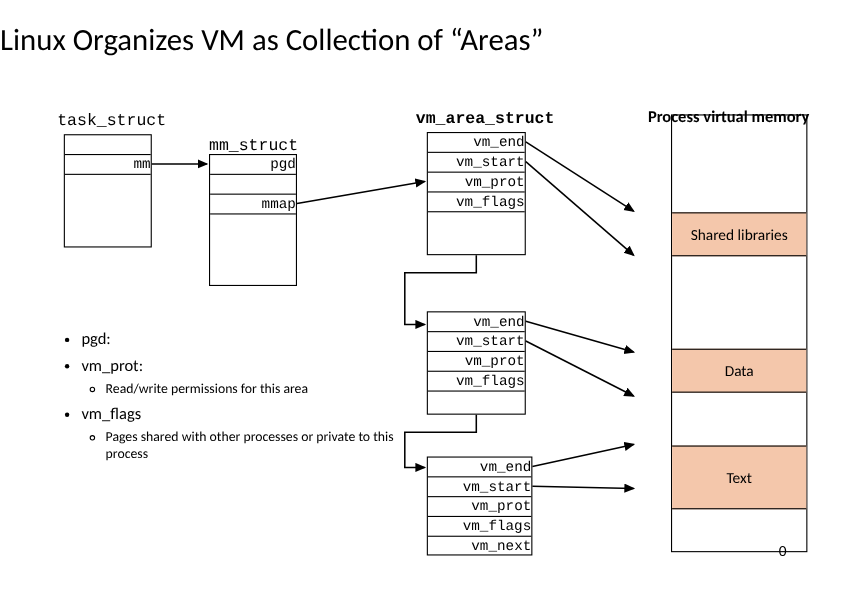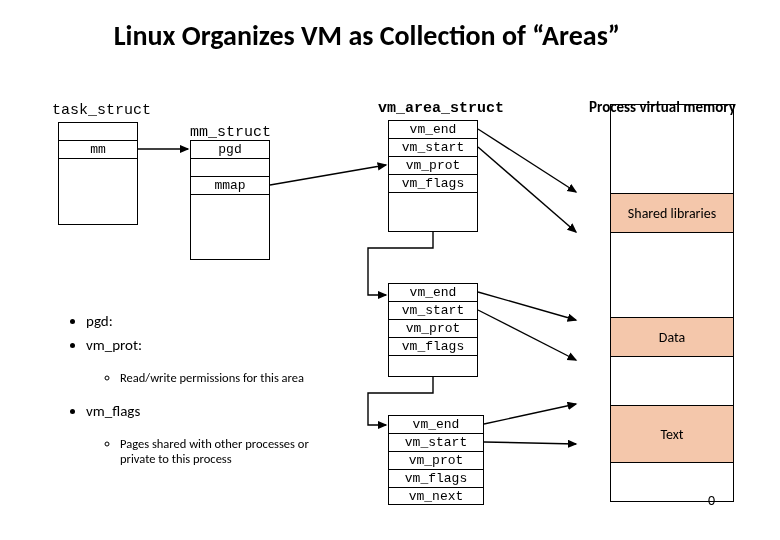--- a/index.html
+++ b/index.html
@@ -11,44 +11,44 @@
     font-family: Calibri, Arial, sans-serif;
     background: #fff;
     position: relative;
     color: #000;
   }
   .title {
     position: absolute;
     top: 18px;
     left: 0;
     width: 620px;
-    text-align: right;
+    text-align: left;
     font-size: 28px;
-    font-weight: 700;
+    font-weight: 400;
   }
   .lbl {
     position: absolute;
     font-size: 15px;
     font-family: Consolas, 'Courier New', monospace;
   }
   .lbl-sans {
     position: absolute;
     font-size: 15px;
     font-weight: 700;
   }
   .box {
     position: absolute;
     border: 1px solid #000;
     background: #fff;
   }
   .cell {
     border-bottom: 1px solid #000;
     height: 18px;
     line-height: 17px;
-    text-align: center;
+    text-align: right;
     font-size: 13px;
     font-family: Consolas, 'Courier New', monospace;
   }
   .cell:last-child { border-bottom: none; }
   .mem-col {
     position: absolute;
     left: 578px;
     top: 104px;
     width: 124px;
     height: 398px;
@@ -67,21 +67,21 @@
     justify-content: center;
     font-size: 14px;
   }
   .notes {
     position: absolute;
     left: 52px;
     top: 296px;
     width: 320px;
     font-size: 15px;
   }
-  .notes ul { margin: 16px; padding-left: 18px; }
+  .notes ul { margin: 4px; padding-left: 18px; }
   .notes > ul > li { margin-bottom: 6px; }
   .sub { font-size: 12.5px; padding-left: 22px; margin: 2px 0 6px 0; }
   .sub li { line-height: 1.25; }
   svg.arrows {
     position: absolute;
     left: 0; top: 0;
     width: 780px; height: 540px;
     pointer-events: none;
   }
   .zero {

